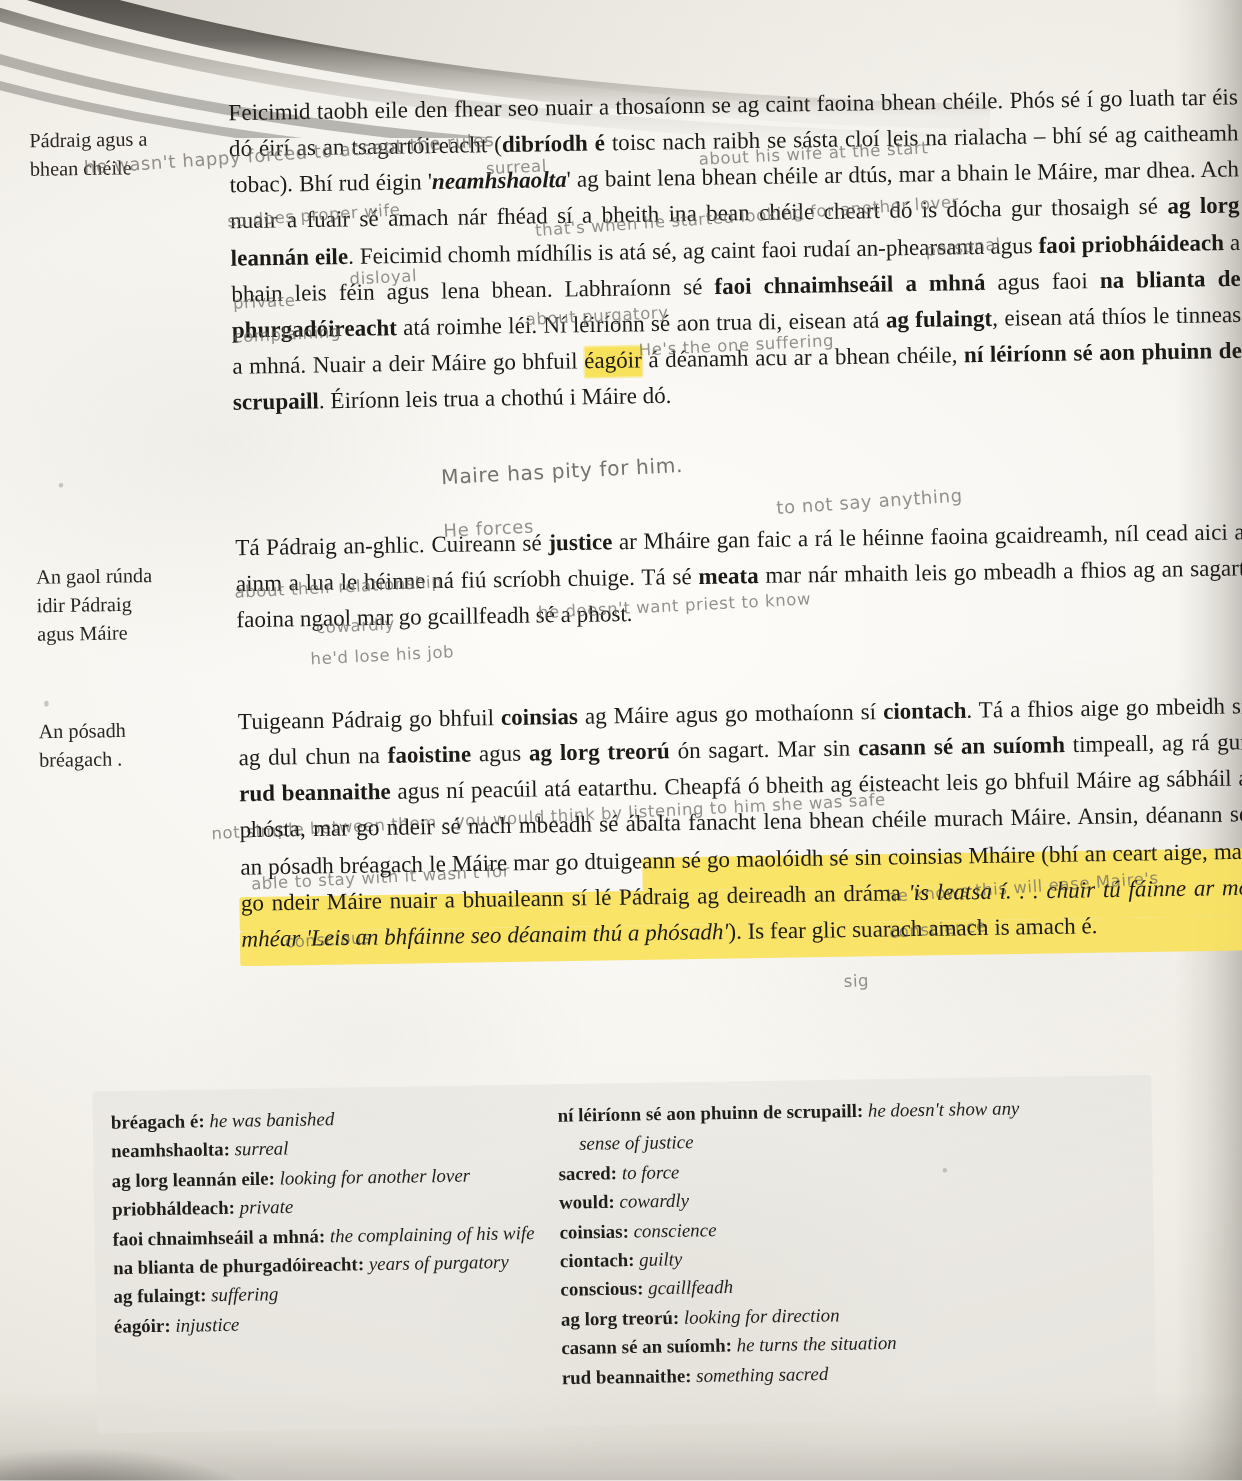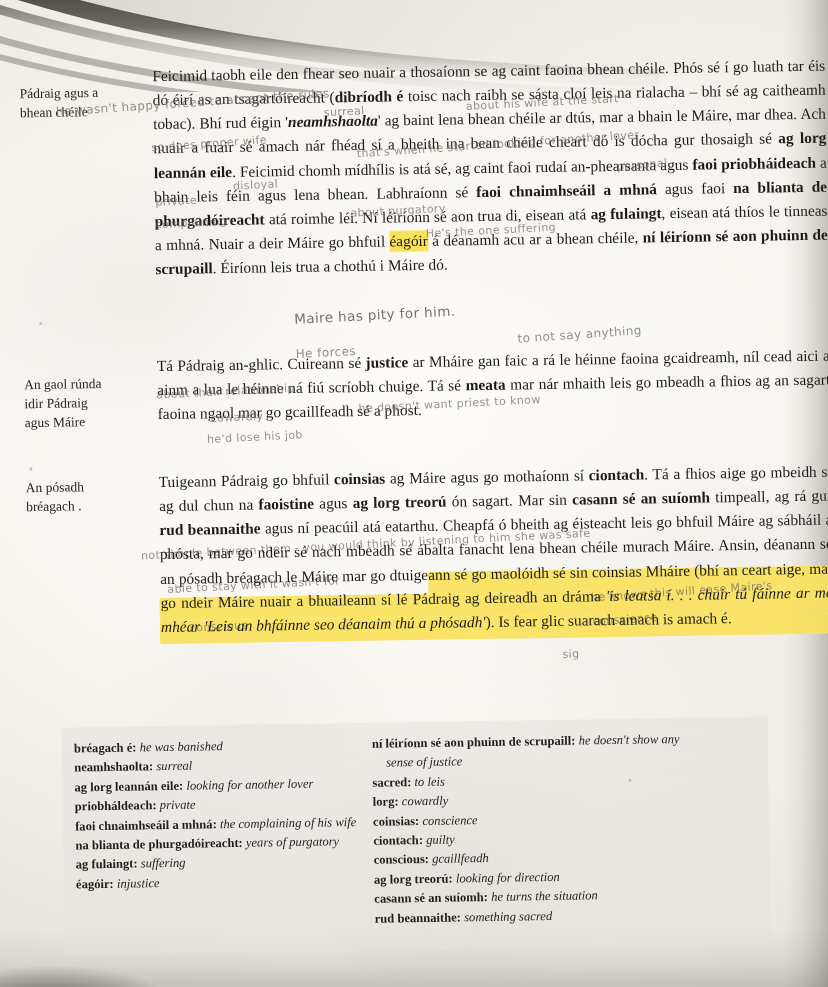--- a/index.html
+++ b/index.html
@@ -213,22 +213,22 @@
           <div class="gentry"><span class="gterm">neamhshaolta: </span><span class="gdef">surreal</span></div>
           <div class="gentry"><span class="gterm">ag lorg leannán eile: </span><span class="gdef">looking for another lover</span></div>
           <div class="gentry"><span class="gterm">priobháldeach: </span><span class="gdef">private</span></div>
           <div class="gentry"><span class="gterm">faoi chnaimhseáil a mhná: </span><span class="gdef">the complaining of his wife</span></div>
           <div class="gentry"><span class="gterm">na blianta de phurgadóireacht: </span><span class="gdef">years of purgatory</span></div>
           <div class="gentry"><span class="gterm">ag fulaingt: </span><span class="gdef">suffering</span></div>
           <div class="gentry"><span class="gterm">éagóir: </span><span class="gdef">injustice</span></div>
         </div>
       <div class="gloss-col" id="gloss-right">
           <div class="gentry"><span class="gterm">ní léiríonn sé aon phuinn de scrupaill: </span><span class="gdef">he doesn't show any sense of justice</span></div>
-          <div class="gentry"><span class="gterm">sacred: </span><span class="gdef">to leis</span></div>
-          <div class="gentry"><span class="gterm">lorg: </span><span class="gdef">cowardly</span></div>
+          <div class="gentry"><span class="gterm">sacred: </span><span class="gdef">to force</span></div>
+          <div class="gentry"><span class="gterm">would: </span><span class="gdef">cowardly</span></div>
           <div class="gentry"><span class="gterm">coinsias: </span><span class="gdef">conscience</span></div>
           <div class="gentry"><span class="gterm">ciontach: </span><span class="gdef">guilty</span></div>
           <div class="gentry"><span class="gterm">conscious: </span><span class="gdef">gcaillfeadh</span></div>
           <div class="gentry"><span class="gterm">ag lorg treorú: </span><span class="gdef">looking for direction</span></div>
           <div class="gentry"><span class="gterm">casann sé an suíomh: </span><span class="gdef">he turns the situation</span></div>
           <div class="gentry"><span class="gterm">rud beannaithe: </span><span class="gdef">something sacred</span></div>
         </div>
     </div>
 
     <div class="speck" style="left:42px;top:316px;width:3px;height:3px;"></div>

